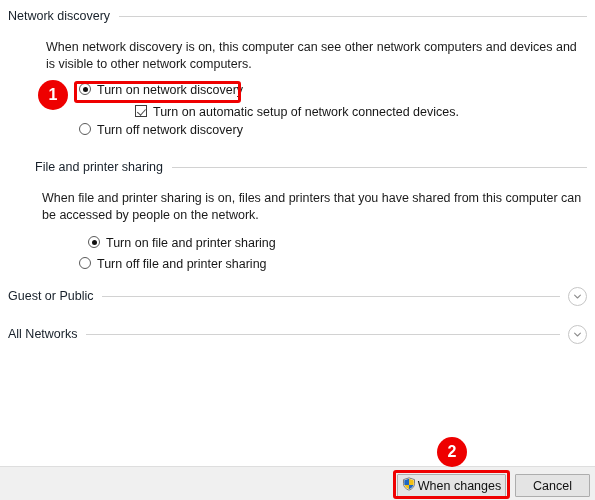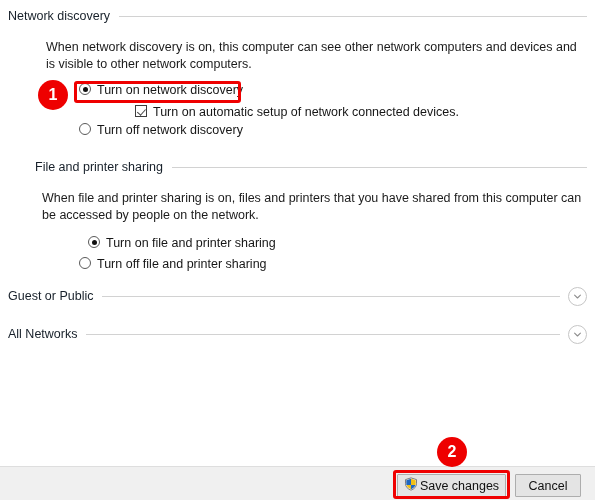--- a/index.html
+++ b/index.html
@@ -240,24 +240,24 @@
     <div class="btn" style="left:397px; top:7px; width:109px; height:23px;">
       <span class="shield">
         <svg width="14" height="14" viewBox="0 0 16 16" aria-hidden="true">
           <path d="M8 1 L14.3 3 V7.6 C14.3 11.3 11.4 13.9 8 15 C4.6 13.9 1.7 11.3 1.7 7.6 V3 Z" fill="#ffffff" stroke="#5a5a5a" stroke-width="0.9"></path>
           <path d="M8 1.9 L13.4 3.6 V7.6 C13.4 8.2 13.35 8.75 13.25 9.25 H8 Z" fill="#f2c014"></path>
           <path d="M8 1.9 L2.6 3.6 V7.6 C2.6 8.2 2.65 8.75 2.75 9.25 H8 Z" fill="#1f66c0"></path>
           <path d="M2.75 9.25 H8 V14.1 C5.55 13.1 3.55 11.4 2.75 9.25 Z" fill="#f2c014"></path>
           <path d="M13.25 9.25 H8 V14.1 C10.45 13.1 12.45 11.4 13.25 9.25 Z" fill="#1f66c0"></path>
         </svg>
       </span>
-      <span>Save changes</span>
+      <span>When changes</span>
     </div>
 
-    <div class="btn" style="left:515px; top:7px; width:66px; height:23px;">
+    <div class="btn" style="left:515px; top:7px; width:75px; height:23px;">
       <span>Cancel</span>
     </div>
   </div>
 
   <div class="hl-box" style="left:74px; top:81px; width:167px; height:22px;"></div>
 
   <div class="hl-box" style="left:393px; top:470px; width:117px; height:29px;"></div>
 
   <div class="badge" style="left:38px; top:80px; width:30px; height:30px; font-size:16px;">
     <span>1</span>

